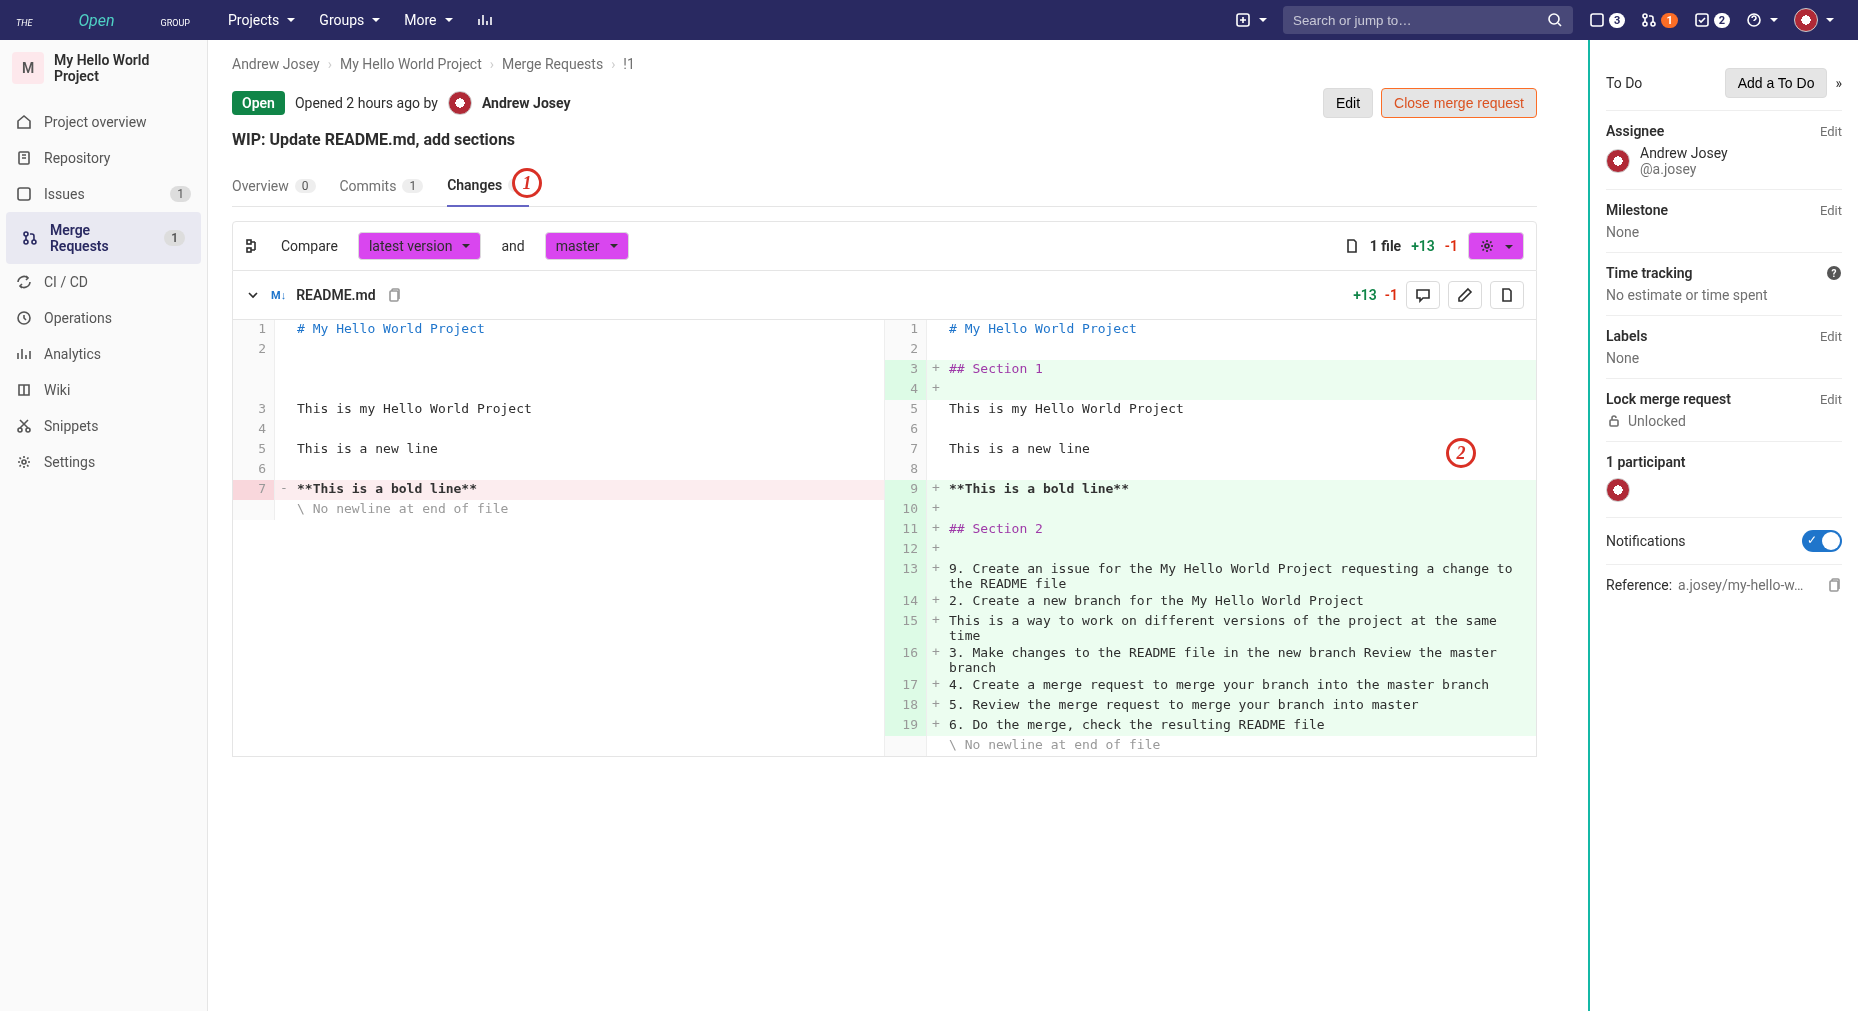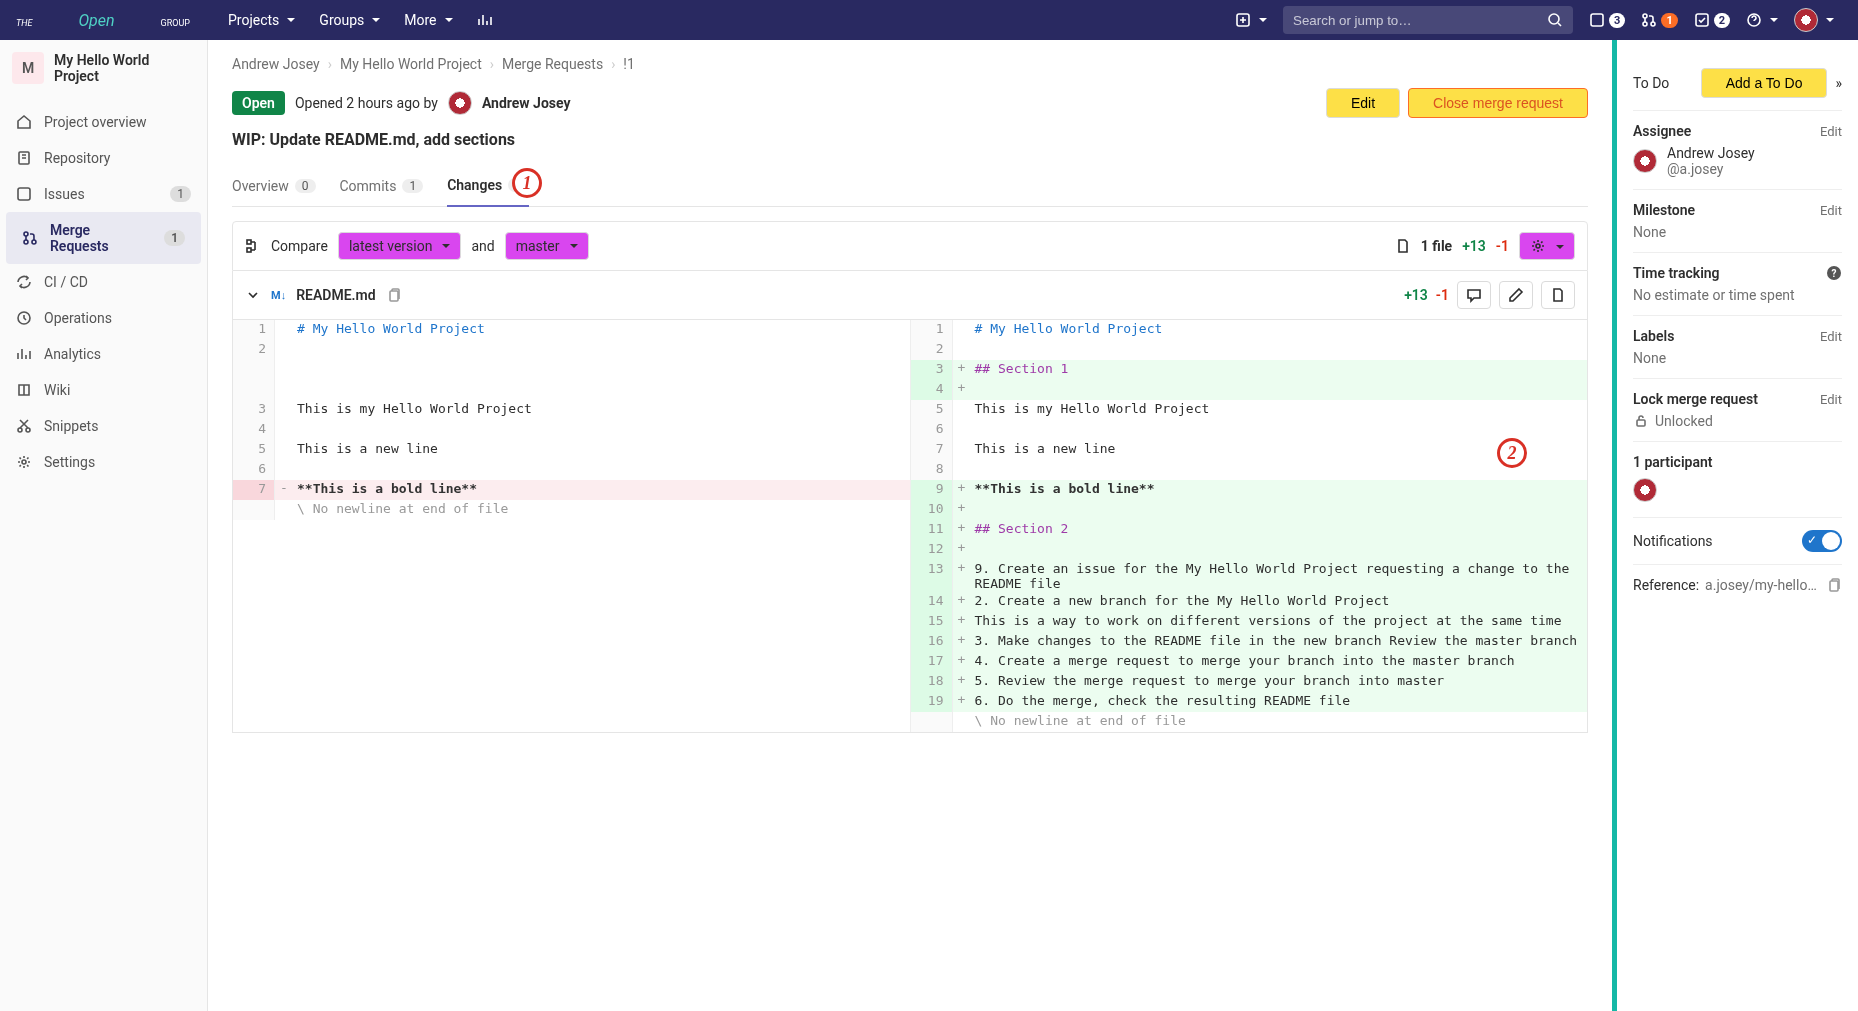--- a/index.html
+++ b/index.html
@@ -27,29 +27,29 @@
 .sidebar .nav-list li.active { background: #e9e9f2; color: #292961; font-weight: 600; border-radius: 4px; margin: 0 6px; }
 .sidebar .count-badge { margin-left: auto; background: #ddd; color: #555; border-radius: 10px; padding: 1px 7px; font-size: 12px; }
 .main { flex: 1; display: flex; overflow: hidden; }
 .content { flex: 1; overflow-y: auto; padding: 16px 24px; }
 .breadcrumbs { display: flex; gap: 8px; align-items: center; color: #707070; font-size: 14px; margin-bottom: 16px; }
 .breadcrumbs .sep { color: #ccc; }
 .breadcrumbs a { color: #707070; text-decoration: none; }
 .mr-header-row { display: flex; align-items: center; gap: 10px; margin-bottom: 12px; }
 .status-open { background: #108548; color: #fff; padding: 4px 10px; border-radius: 4px; font-weight: 600; font-size: 14px; }
 .mr-header-row .actions { margin-left: auto; display: flex; gap: 8px; }
-.btn { border: 1px solid #dbdbdb; background: #fde047; padding: 6px 24px; border-radius: 4px; cursor: pointer; font-size: 14px; }
+.btn { border: 1px solid #dbdbdb; background: #e5e5e5; padding: 6px 12px; border-radius: 4px; cursor: pointer; font-size: 14px; }
 .btn.orange { border-color: #fc6d26; color: #db5221; }
 .mr-title { font-size: 16px; font-weight: 700; margin-bottom: 16px; }
 .tabs { display: flex; border-bottom: 1px solid #e5e5e5; gap: 24px; margin-bottom: 14px; position: relative; }
 .tabs .tab { padding: 12px 0; color: #707070; cursor: pointer; display: flex; align-items: center; gap: 6px; }
 .tabs .tab.active { color: #2e2e2e; font-weight: 600; border-bottom: 2px solid #6666c4; margin-bottom: -1px; }
 .tabs .tab .count { background: #eee; border-radius: 10px; padding: 0 7px; font-size: 12px; color: #555; }
 .callout { position: absolute; width: 30px; height: 30px; border: 3px solid #d93025; border-radius: 50%; display: flex; align-items: center; justify-content: center; color: #d93025; font-weight: bold; font-style: italic; font-size: 18px; background: #fff; z-index: 50; font-family: Georgia, serif; }
-.compare-bar { display: flex; align-items: center; gap: 10px; border: 1px solid #e5e5e5; border-radius: 4px 4px 0 0; padding: 10px 12px; }
+.compare-bar { display: flex; align-items: center; gap: 20px; border: 1px solid #e5e5e5; border-radius: 4px 4px 0 0; padding: 10px 12px; }
 .compare-bar select, .compare-bar .dropdown { border: 1px solid #dbdbdb; border-radius: 4px; padding: 5px 10px; background: #d946ef; display: inline-flex; align-items: center; gap: 6px; cursor: pointer; }
 .compare-bar .right { margin-left: auto; display: flex; align-items: center; gap: 10px; }
 .additions { color: #108548; font-weight: 600; }
 .deletions { color: #dd2b0e; font-weight: 600; }
 .file-header { display: flex; align-items: center; gap: 10px; border: 1px solid #e5e5e5; border-top: none; padding: 10px 12px; }
 .file-header .filename { font-weight: 600; }
 .file-header .actions { margin-left: auto; display: flex; align-items: center; gap: 8px; }
 .file-header .action-btn { border: 1px solid #dbdbdb; padding: 5px 8px; border-radius: 4px; cursor: pointer; display: flex; align-items: center; }
 .diff-table { border: 1px solid #e5e5e5; border-top: none; font-family: "SFMono-Regular", Consolas, monospace; font-size: 13px; display: flex; position: relative; }
 .diff-side { flex: 1; }
@@ -58,21 +58,21 @@
 .diff-row .sign { width: 18px; text-align: center; color: #999; }
 .diff-row .content { flex: 1; padding: 1px 4px; white-space: pre-wrap; word-break: break-word; }
 .diff-row.removed { background: #fcedef; }
 .diff-row.removed .lineno { background: #f9d7dc; }
 .diff-row.added { background: #ecfdf0; }
 .diff-row.added .lineno { background: #ddfbe6; }
 .diff-row.eof .content { color: #999; }
 .md-h1 { color: #1f75cb; }
 .md-h2 { color: #9e3aa8; }
 .md-bold { font-weight: bold; color: #333; }
-.right-sidebar { width: 246px; border-left: 5px solid #14b8a6; padding: 16px; overflow-y: auto; }
+.right-sidebar { width: 270px; border-left: 2px solid #14b8a6; padding: 16px; overflow-y: auto; margin-left: 27px; }
 .right-sidebar .section { padding: 12px 0; border-bottom: 1px solid #eee; }
 .right-sidebar .section:last-child { border-bottom: none; }
 .right-sidebar .section-header { display: flex; align-items: center; justify-content: space-between; margin-bottom: 6px; color: #2e2e2e; font-weight: 600; }
 .right-sidebar .edit-link { color: #707070; font-weight: normal; cursor: pointer; font-size: 13px; }
 .right-sidebar .muted { color: #707070; }
 .avatar-circle { width: 24px; height: 24px; border-radius: 50%; background: radial-gradient(circle, #fff 30%, #b02a37 30%); border: 1px solid #ccc; display: inline-block; }
 .avatar-row { display: flex; align-items: center; gap: 10px; }
 .toggle { width: 40px; height: 22px; background: #1f75cb; border-radius: 11px; position: relative; cursor: pointer; }
 .toggle::after { content: ""; width: 18px; height: 18px; background: #fff; border-radius: 50%; position: absolute; top: 2px; right: 2px; }
 .toggle .check { position: absolute; left: 5px; top: 3px; color: #fff; font-size: 12px; }

